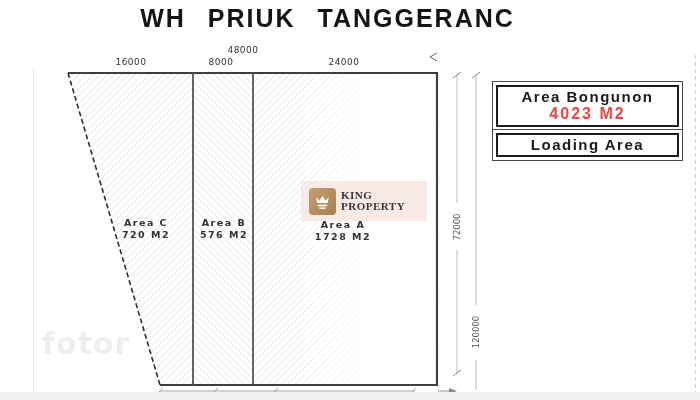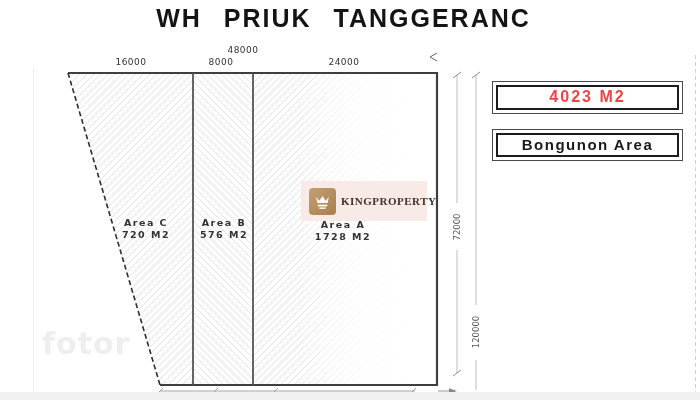--- a/index.html
+++ b/index.html
@@ -2,21 +2,21 @@
 <html><head>
 <meta charset="utf-8">
 <style>
   html,body { margin:0; padding:0; }
   body {
     width:700px; height:400px; position:relative; overflow:hidden;
     background:#ffffff;
     font-family:"Liberation Sans", sans-serif;
   }
   .page-title {
-    position:absolute; left:16px; top:4px; width:655px;
+    position:absolute; left:0; top:4px; width:655px;
     text-align:center; font-size:25px; font-weight:bold; color:#141414;
     letter-spacing:2px; word-spacing:13px;
   }
   .plan-svg { position:absolute; left:0; top:0; }
   .info-box {
     position:absolute; left:492px; width:191px;
     border:1px solid #4a4a4a; background:#ffffff; padding:3px;
     box-sizing:border-box;
   }
   .info-box-inner {
@@ -33,21 +33,21 @@
   .logo-block {
     position:absolute; left:301px; top:181px; width:126px; height:40px;
     background:#f7eae7; display:flex; align-items:center; gap:5px;
     padding-left:8px; box-sizing:border-box;
   }
   .logo-icon {
     width:27px; height:27px; border-radius:4px; flex:0 0 auto;
     background:linear-gradient(135deg,#c69f70,#a87f4e);
     display:flex; align-items:center; justify-content:center;
   }
-  .logo-text { display:flex; line-height:11px; }
+  .logo-text { display:flex; flex-direction:column; line-height:11px; }
   .logo-line {
     font-family:"Liberation Serif", serif; font-weight:bold;
     font-size:11px; color:#443425; letter-spacing:0.5px;
   }
   .watermark {
     position:absolute; left:42px; top:326px;
     font-family:"DejaVu Sans", sans-serif; font-weight:bold;
     font-size:30px; color:#eeeeee; letter-spacing:1px;
   }
   .bottom-strip {
@@ -127,27 +127,28 @@
     <text x="224" y="238">576 M2</text>
     <text x="343" y="228">Area A</text>
     <text x="343" y="240">1728 M2</text>
   </g>
 </svg>
 
 <div class="page-title">WH PRIUK TANGGERANC</div>
 
 <div class="info-box" style="top:81px;">
   <div class="info-box-inner">
+    <div class="info-box-label">Area Bongunon</div>
     <div class="info-box-value">4023 M2</div>
   </div>
 </div>
 
 <div class="info-box" style="top:129px;">
   <div class="info-box-inner">
-    <div class="info-box-label">Bongunon Area</div>
+    <div class="info-box-label">Loading Area</div>
   </div>
 </div>
 
 <div class="logo-block">
   <div class="logo-icon">
     <svg width="19" height="19" viewBox="0 0 24 24">
       <path d="M4,6 L8,11 L12,5 L16,11 L20,6 L18.5,14 H5.5 Z" fill="#ffffff"></path>
       <rect x="6" y="16" width="12" height="2.2" fill="#ffffff"></rect>
       <rect x="8" y="19.5" width="8" height="1.8" fill="#ffffff"></rect>
     </svg>

